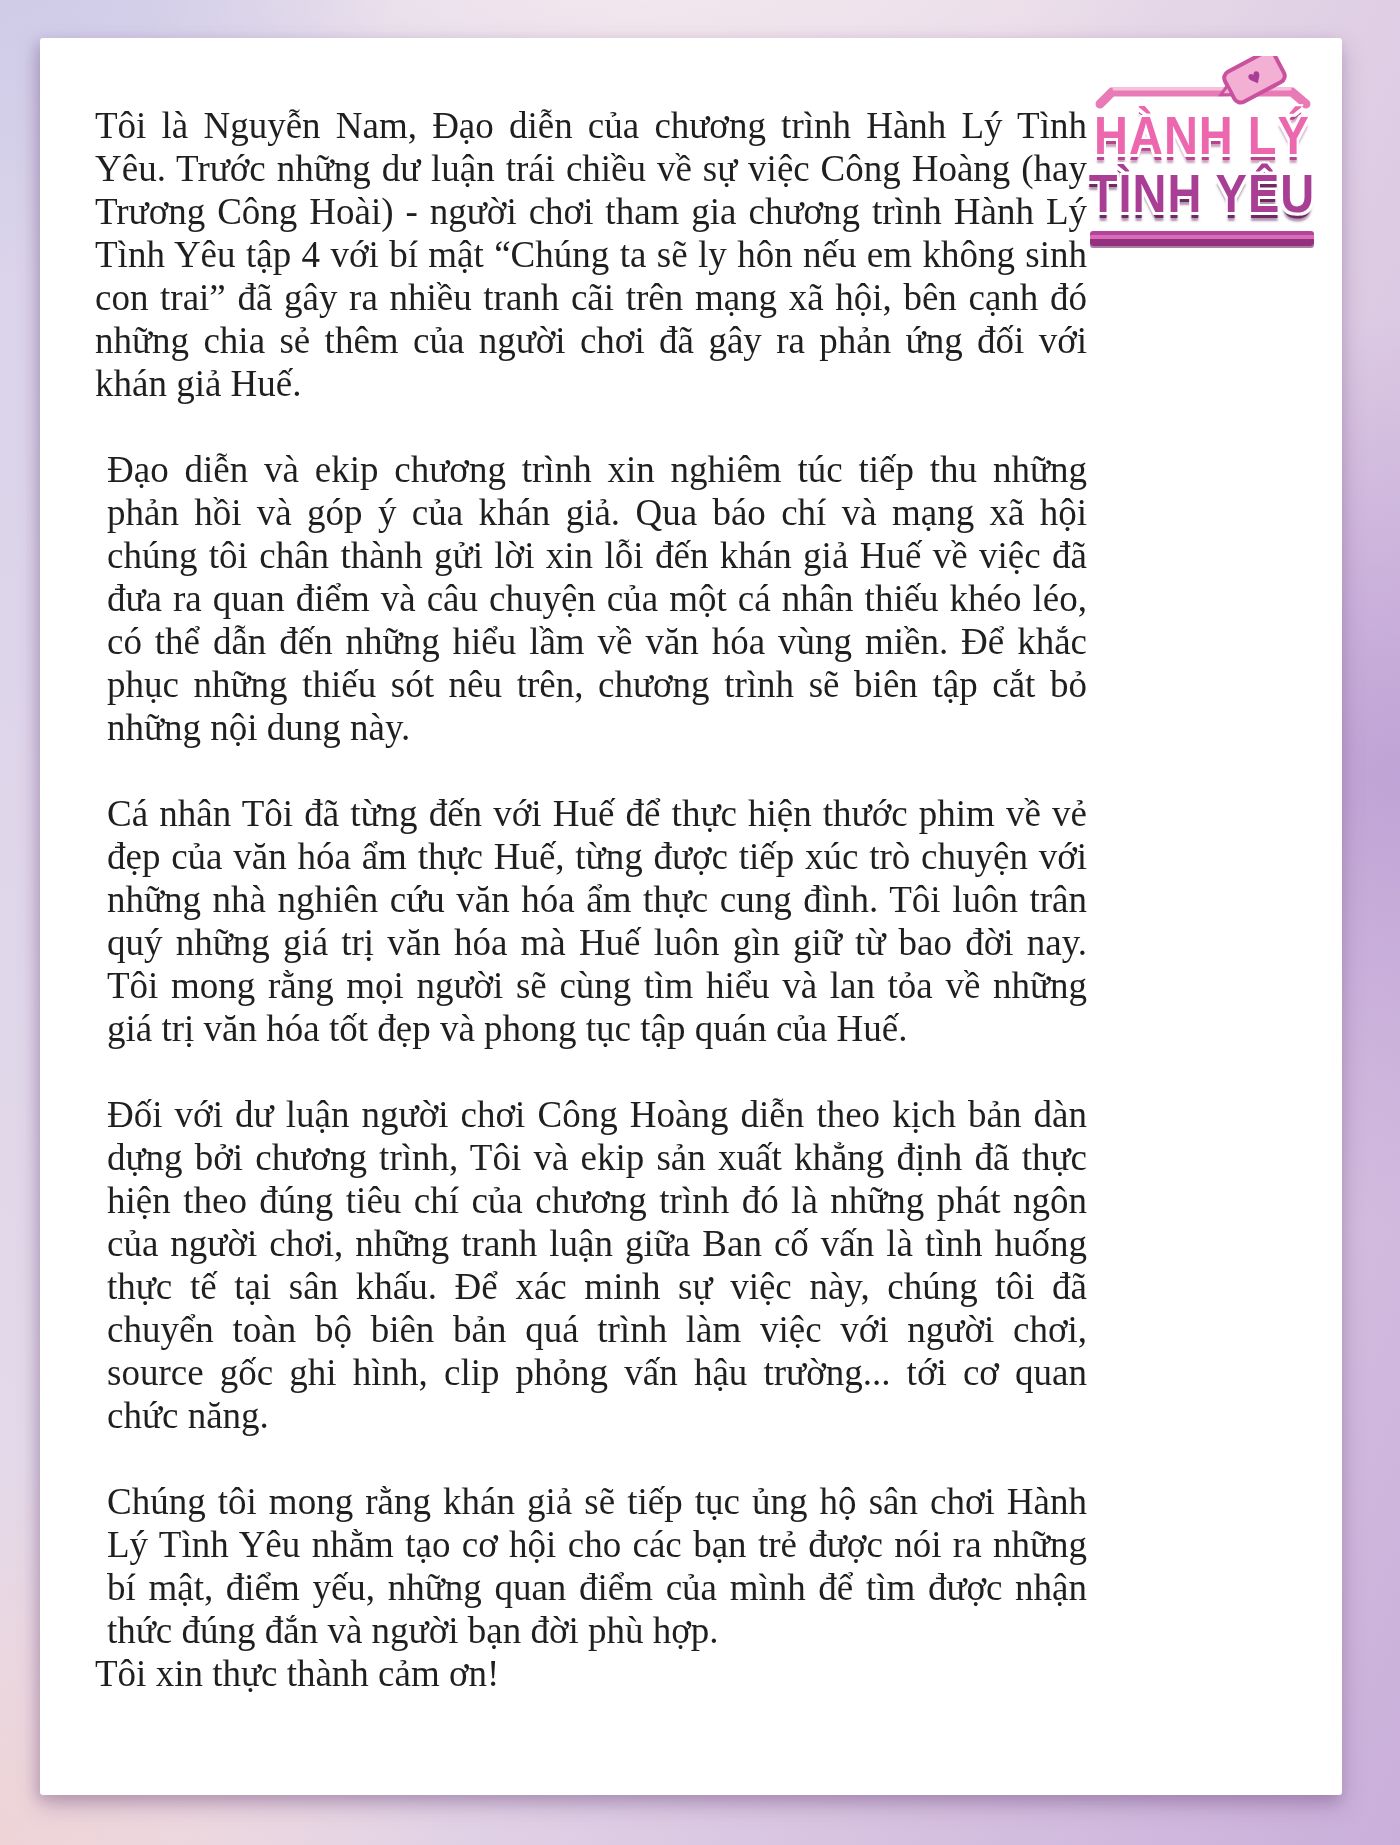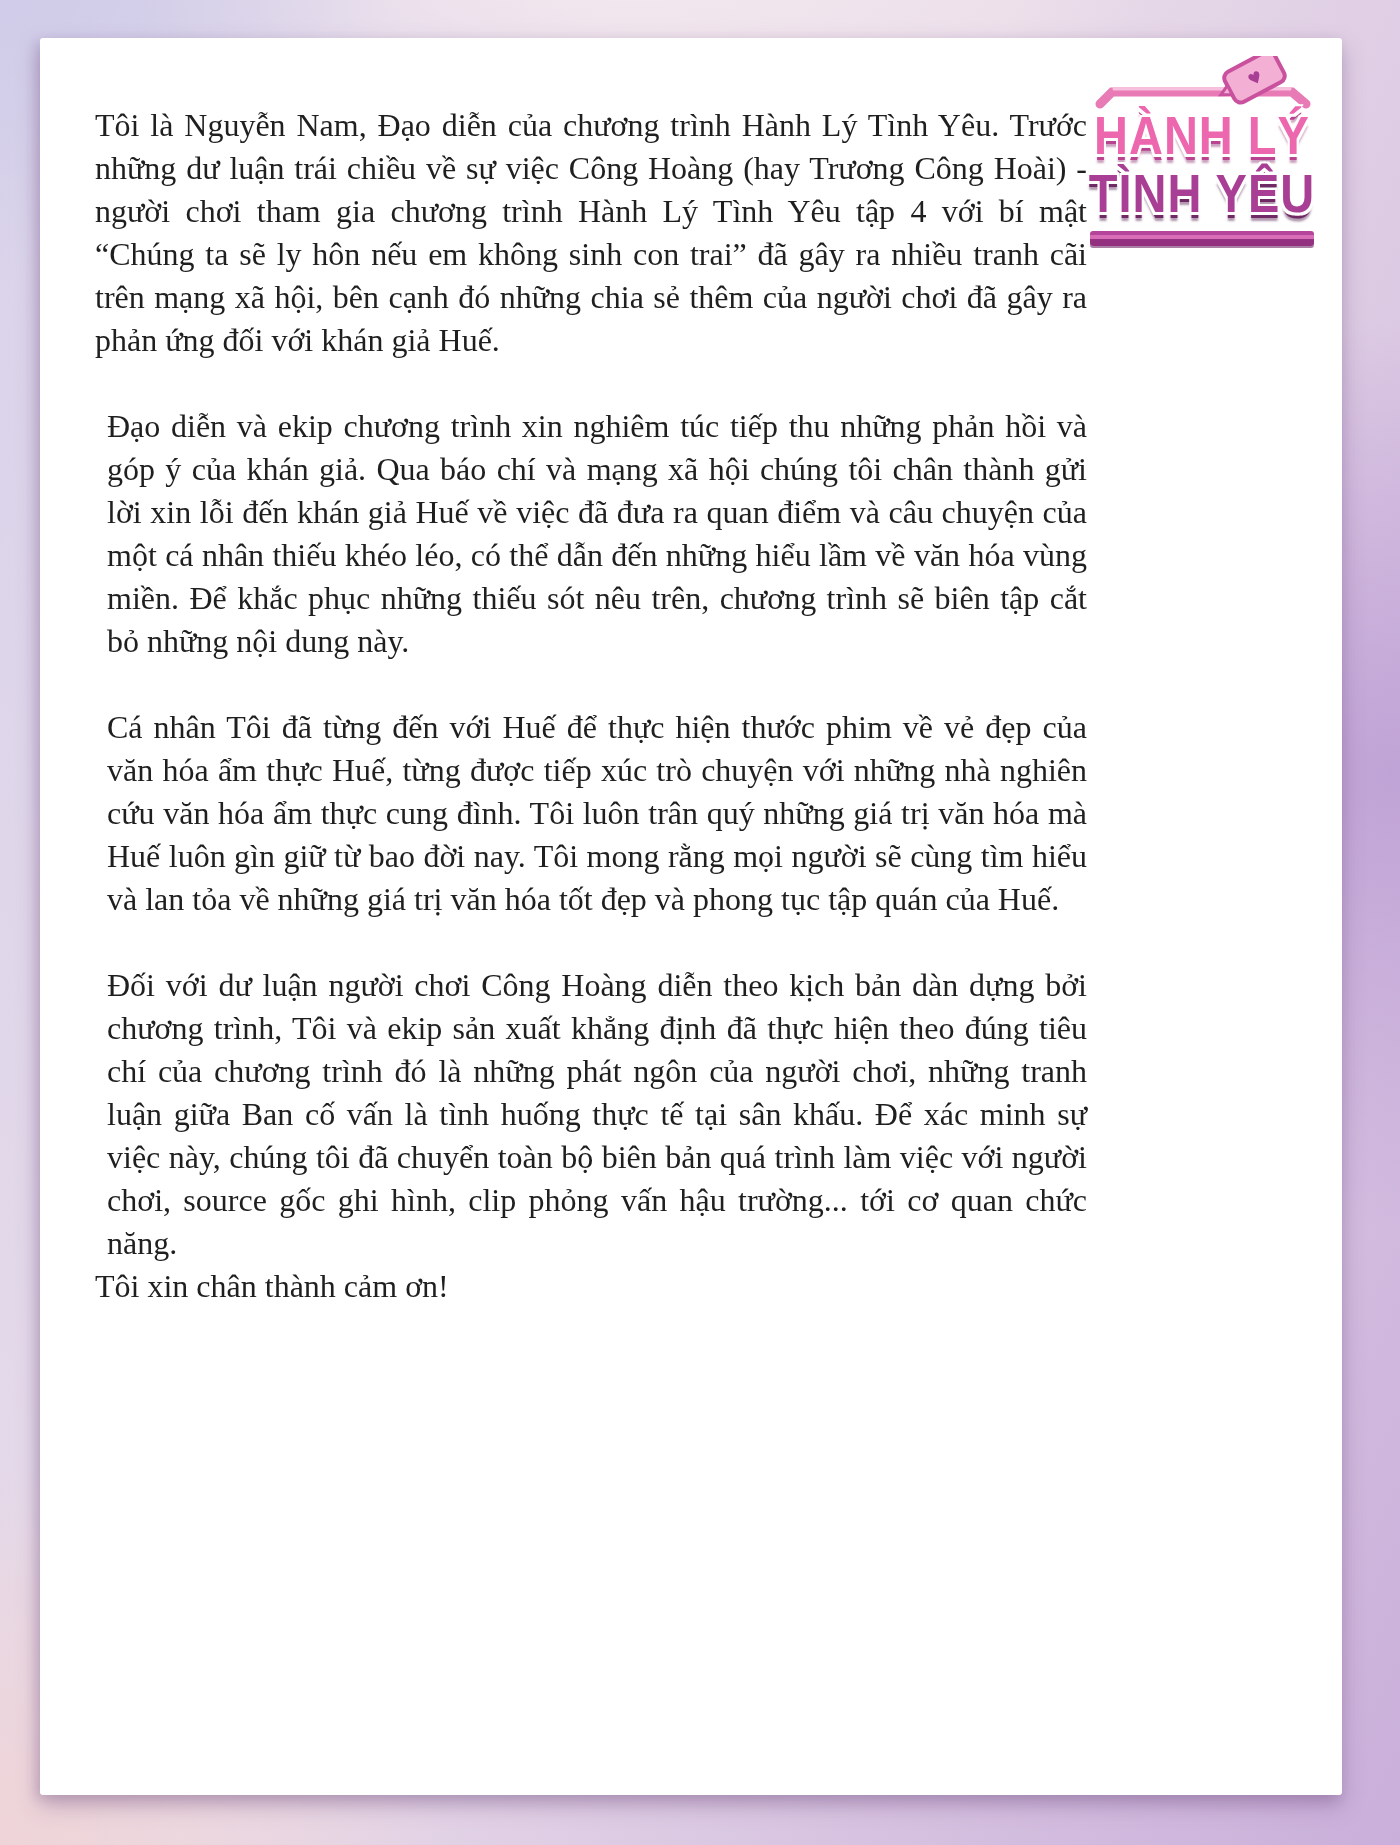--- a/index.html
+++ b/index.html
@@ -31,21 +31,21 @@
   .letter-title{
     font-size:97px;
     line-height:1.05;
     color:#3d3d3d;
     letter-spacing:1px;
     margin:0 0 38px 0;
     font-weight:400;
   }
   .letter-body{
     width:992px;
-    font-size:32px;
+    font-size:37px;
     line-height:43px;
     color:#1f1f1f;
     text-align:justify;
   }
   .para{margin:0;}
   .para + .para{margin-top:43px;margin-left:12px;}
   .closing-line{margin-top:0;text-align:left;}
   .signature{
     margin-top:46px;
     font-weight:700;
@@ -116,16 +116,17 @@
     <div class="logo-line logo-line2">TÌNH YÊU</div>
     <div class="logo-bar"></div>
   </div>
 
 
   <div class="letter-body">
     <p class="para">Tôi là Nguyễn Nam, Đạo diễn của chương trình Hành Lý Tình Yêu. Trước những dư luận trái chiều về sự việc Công Hoàng (hay Trương Công Hoài) - người chơi tham gia chương trình Hành Lý Tình Yêu tập 4 với bí mật “Chúng ta sẽ ly hôn nếu em không sinh con trai” đã gây ra nhiều tranh cãi trên mạng xã hội, bên cạnh đó những chia sẻ thêm của người chơi đã gây ra phản ứng đối với khán giả Huế.</p>
     <p class="para">Đạo diễn và ekip chương trình xin nghiêm túc tiếp thu những phản hồi và góp ý của khán giả. Qua báo chí và mạng xã hội chúng tôi chân thành gửi lời xin lỗi đến khán giả Huế về việc đã đưa ra quan điểm và câu chuyện của một cá nhân thiếu khéo léo, có thể dẫn đến những hiểu lầm về văn hóa vùng miền. Để khắc phục những thiếu sót nêu trên, chương trình sẽ biên tập cắt bỏ những nội dung này.</p>
     <p class="para">Cá nhân Tôi đã từng đến với Huế để thực hiện thước phim về vẻ đẹp của văn hóa ẩm thực Huế, từng được tiếp xúc trò chuyện với những nhà nghiên cứu văn hóa ẩm thực cung đình. Tôi luôn trân quý những giá trị văn hóa mà Huế luôn gìn giữ từ bao đời nay. Tôi mong rằng mọi người sẽ cùng tìm hiểu và lan tỏa về những giá trị văn hóa tốt đẹp và phong tục tập quán của Huế.</p>
     <p class="para">Đối với dư luận người chơi Công Hoàng diễn theo kịch bản dàn dựng bởi chương trình, Tôi và ekip sản xuất khẳng định đã thực hiện theo đúng tiêu chí của chương trình đó là những phát ngôn của người chơi, những tranh luận giữa Ban cố vấn là tình huống thực tế tại sân khấu. Để xác minh sự việc này, chúng tôi đã chuyển toàn bộ biên bản quá trình làm việc với người chơi, source gốc ghi hình, clip phỏng vấn hậu trường... tới cơ quan chức năng.</p>
-    <div class="closing-line">Tôi xin chân thành cảm ơn!</div>
+    <p class="para">Chúng tôi mong rằng khán giả sẽ tiếp tục ủng hộ sân chơi Hành Lý Tình Yêu nhằm tạo cơ hội cho các bạn trẻ được nói ra những bí mật, điểm yếu, những quan điểm của mình để tìm được nhận thức đúng đắn và người bạn đời phù hợp.</p>
+    <div class="closing-line">Tôi xin thực thành cảm ơn!</div>
   </div>
 
 </div>
 
 </body></html>

